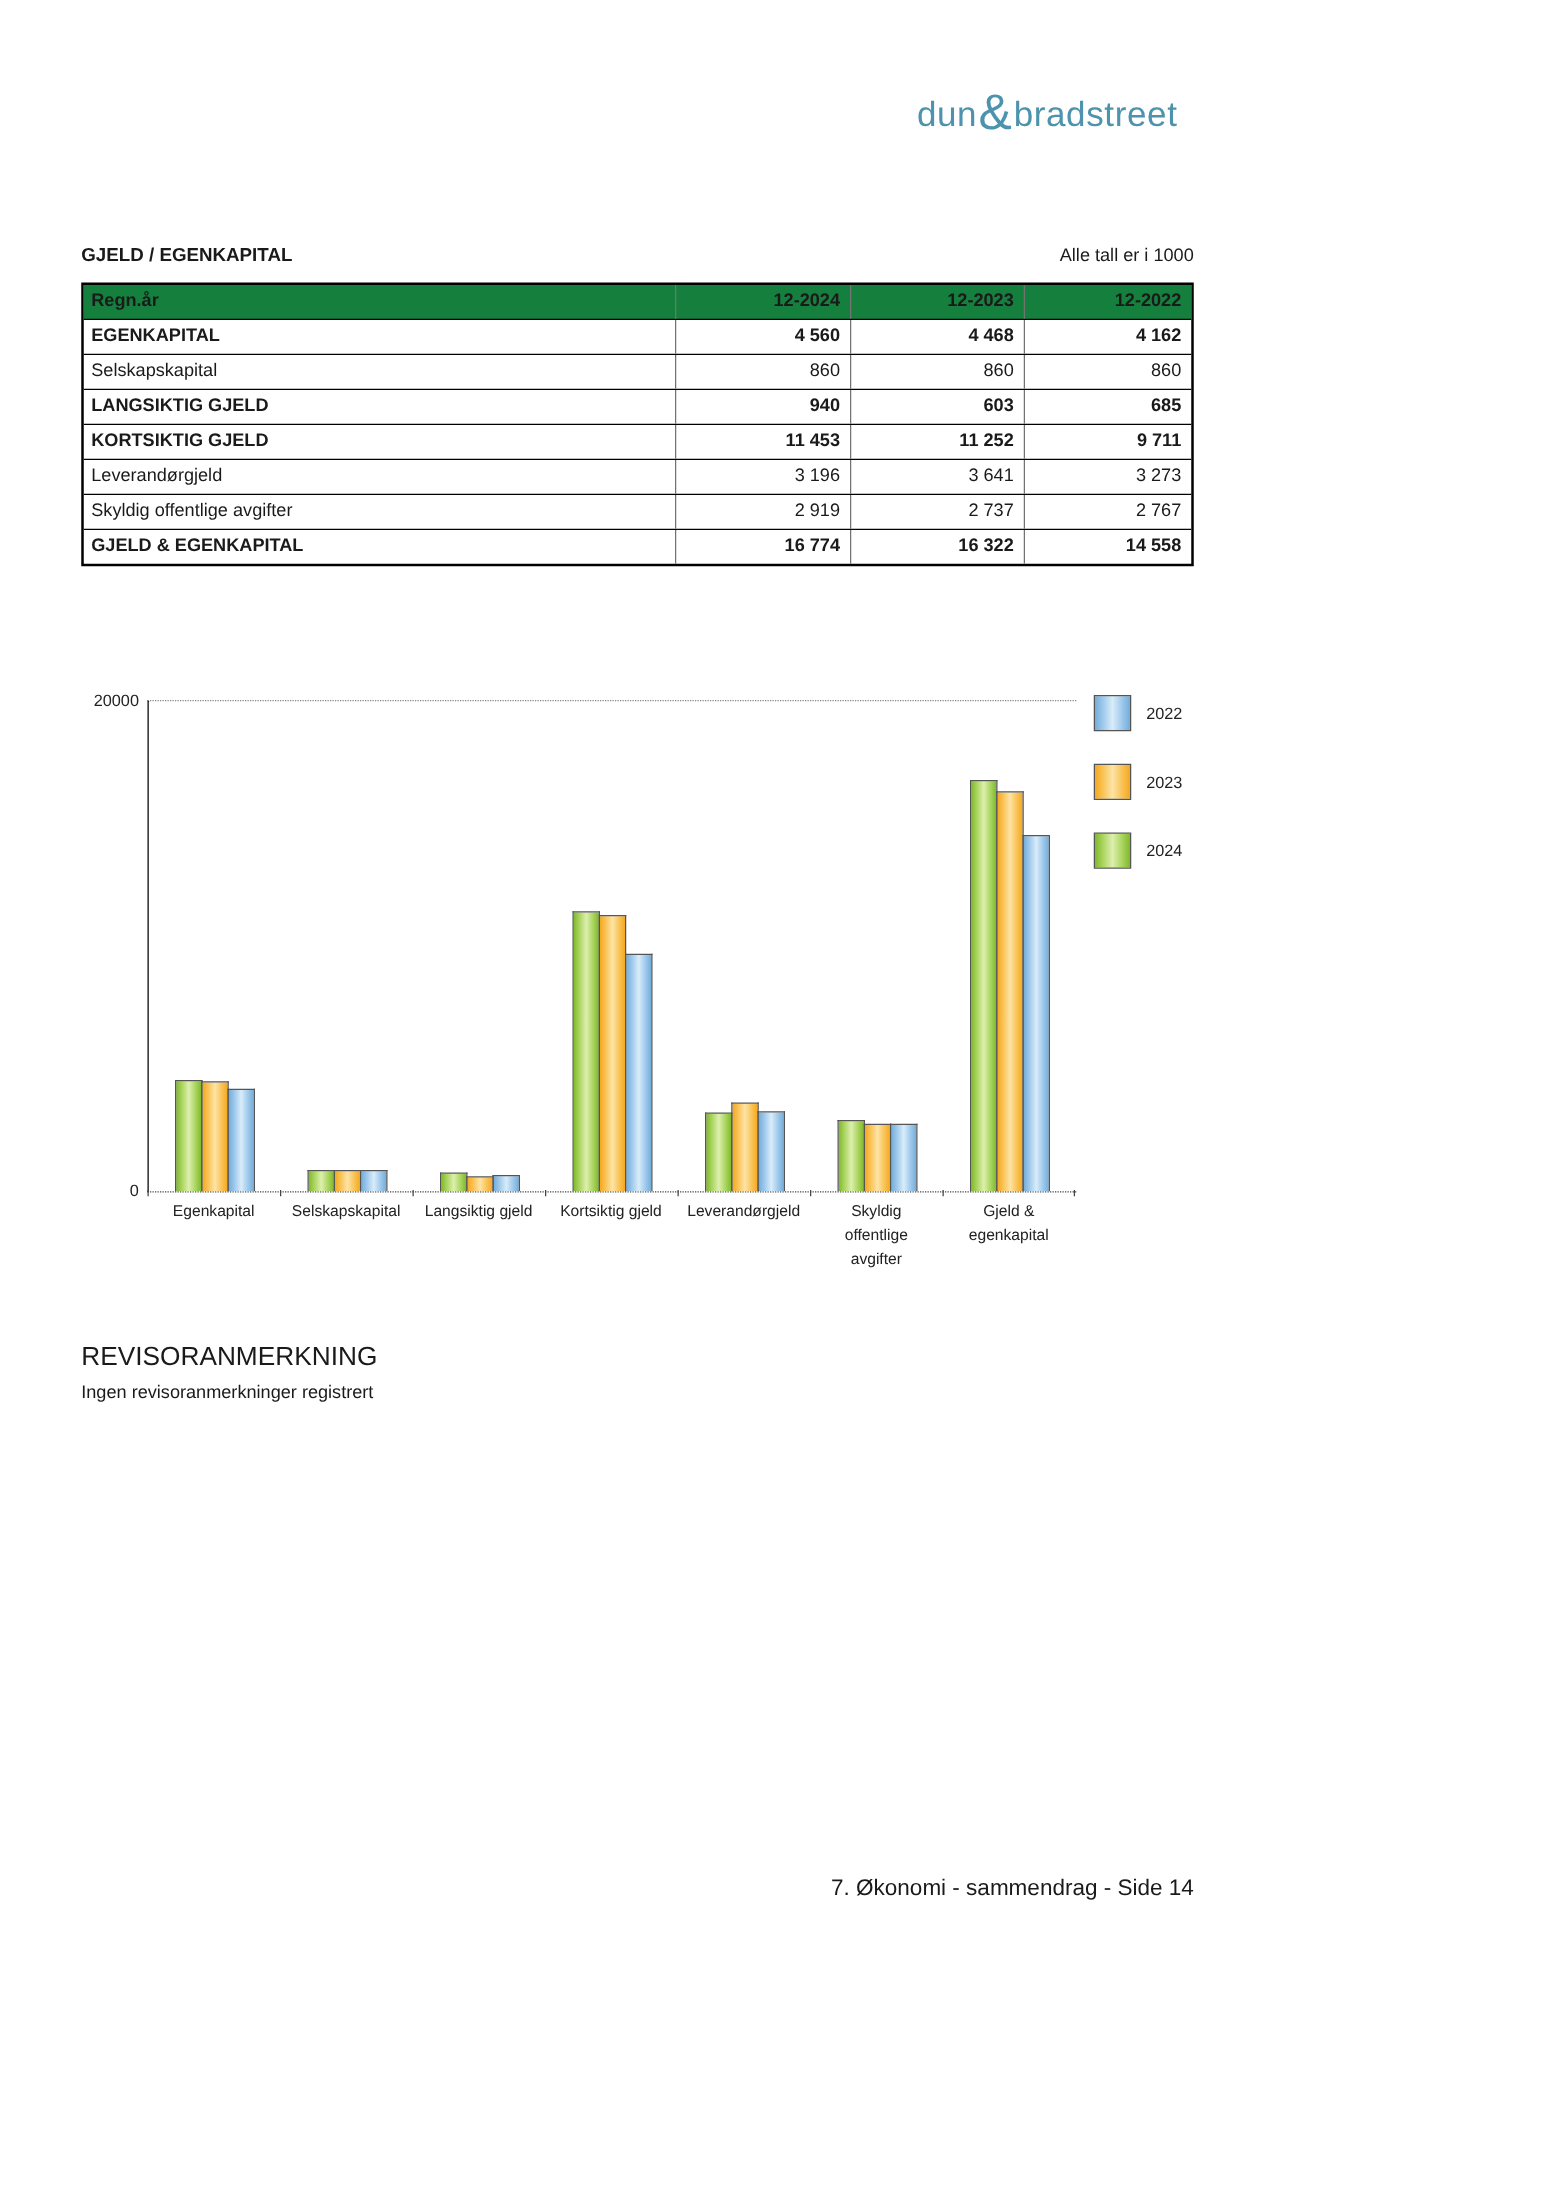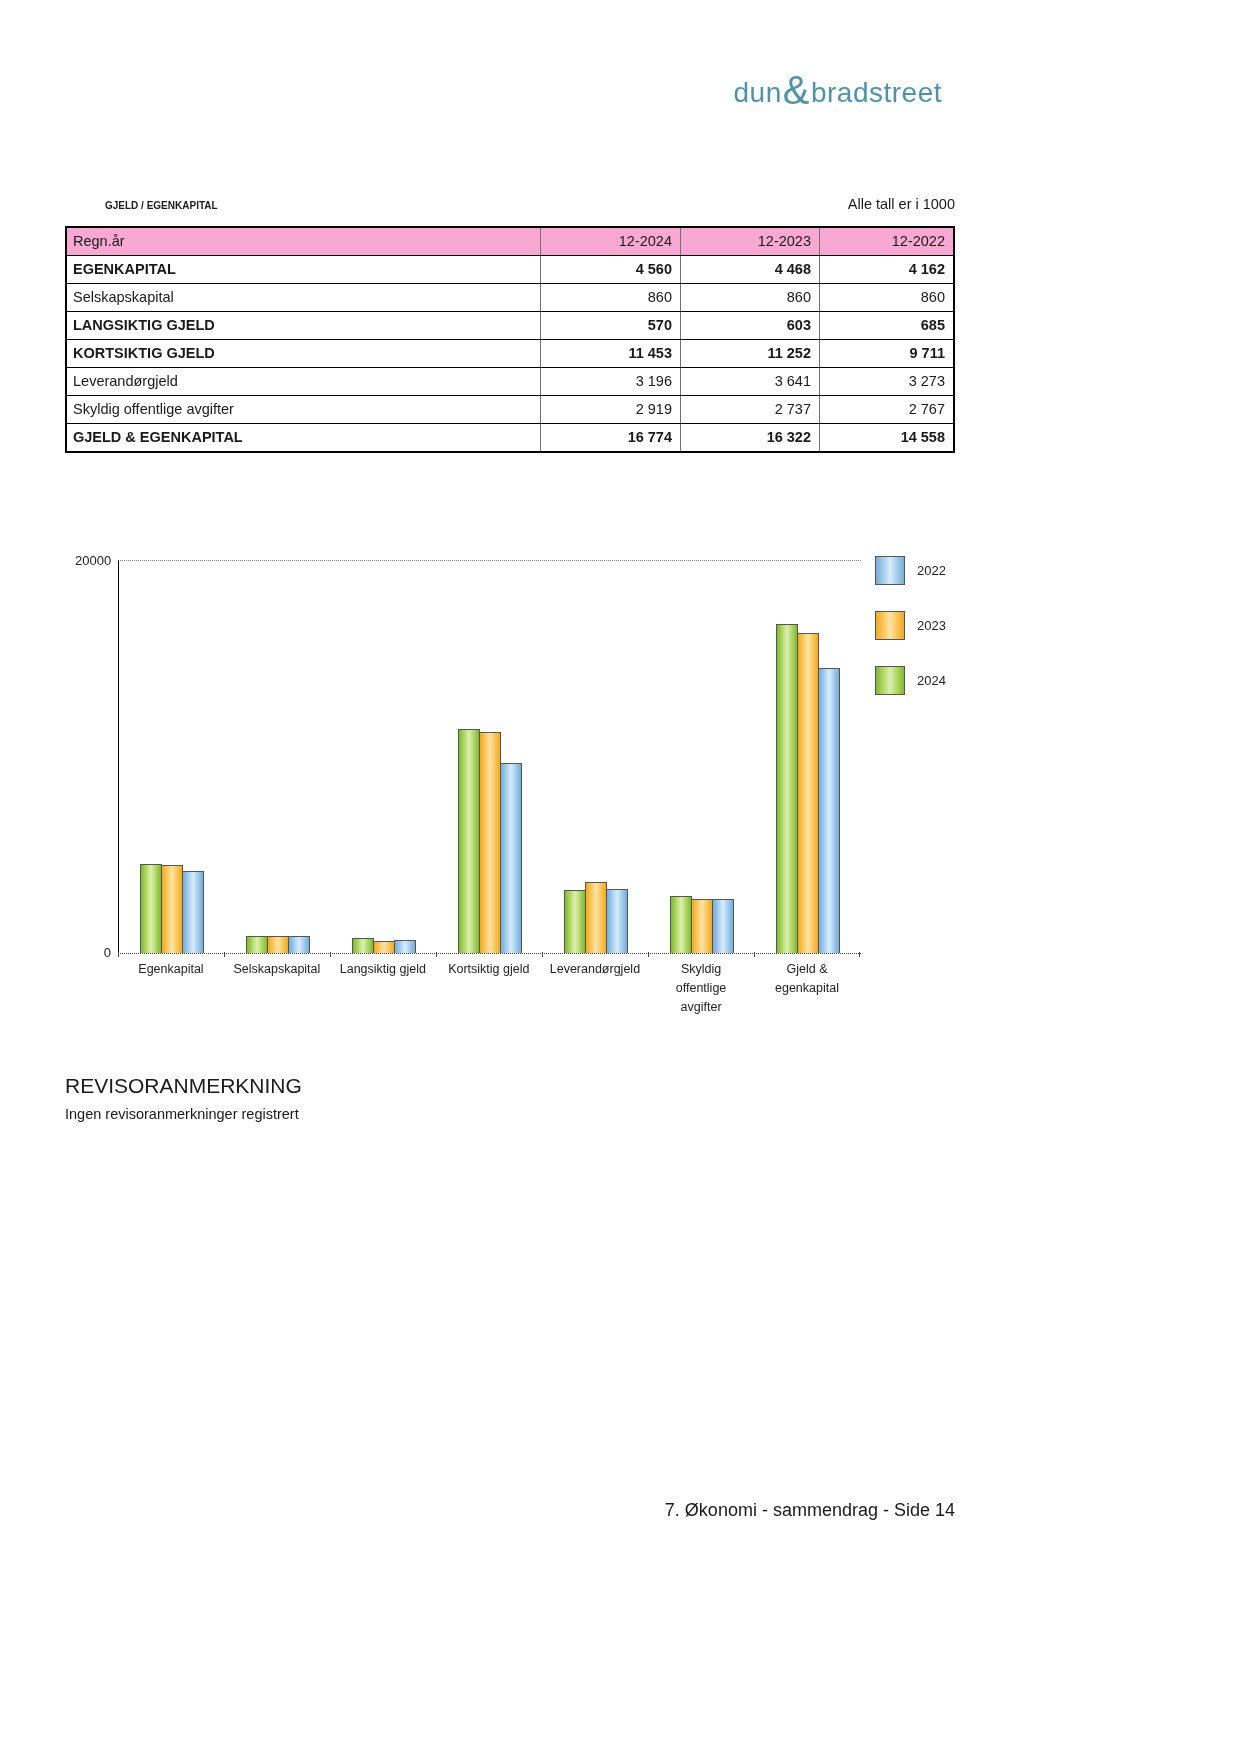--- a/index.html
+++ b/index.html
@@ -37,42 +37,42 @@
   
   .table-head-line{
     position:absolute;
     top:196px;
     left:65px;
     width:890px;
     display:flex;
     justify-content:space-between;
     align-items:baseline;
   }
-  .table-title{font-size:10px;font-weight:bold;margin-left:40px;}
+  .table-title{font-size:15px;font-weight:bold;}
   .table-note{font-size:14.5px;margin-left:27px;}
 
   
   .table{
     position:absolute;
     top:226px;
     left:65px;
     width:890px;
     border:2px solid #000;
     box-sizing:border-box;
     font-size:14.5px;
   }
   .trow{
     display:grid;
     grid-template-columns:473px 140px 139px auto;
     border-bottom:1px solid #000;
     height:27px;
     align-items:center;
   }
   .trow:last-child{border-bottom:none;}
-  .trow.header{background:#f9a8d4;font-weight:normal;}
+  .trow.header{background:#15803d;font-weight:bold;}
   .trow.bold{font-weight:bold;}
   .tcell{
     height:27px;
     line-height:27px;
     box-sizing:border-box;
     overflow:hidden;
     white-space:nowrap;
   }
   .tcell.label{padding-left:6px;}
   .tcell.num{text-align:right;padding-right:8px;border-left:1px solid #737373;}
@@ -237,21 +237,21 @@
           <div class="tcell num">4 560</div>
           <div class="tcell num">4 468</div>
           <div class="tcell num">4 162</div>
         </div><div class="trow">
           <div class="tcell label">Selskapskapital</div>
           <div class="tcell num">860</div>
           <div class="tcell num">860</div>
           <div class="tcell num">860</div>
         </div><div class="trow bold">
           <div class="tcell label">LANGSIKTIG GJELD</div>
-          <div class="tcell num">570</div>
+          <div class="tcell num">940</div>
           <div class="tcell num">603</div>
           <div class="tcell num">685</div>
         </div><div class="trow bold">
           <div class="tcell label">KORTSIKTIG GJELD</div>
           <div class="tcell num">11 453</div>
           <div class="tcell num">11 252</div>
           <div class="tcell num">9 711</div>
         </div><div class="trow">
           <div class="tcell label">Leverandørgjeld</div>
           <div class="tcell num">3 196</div>

